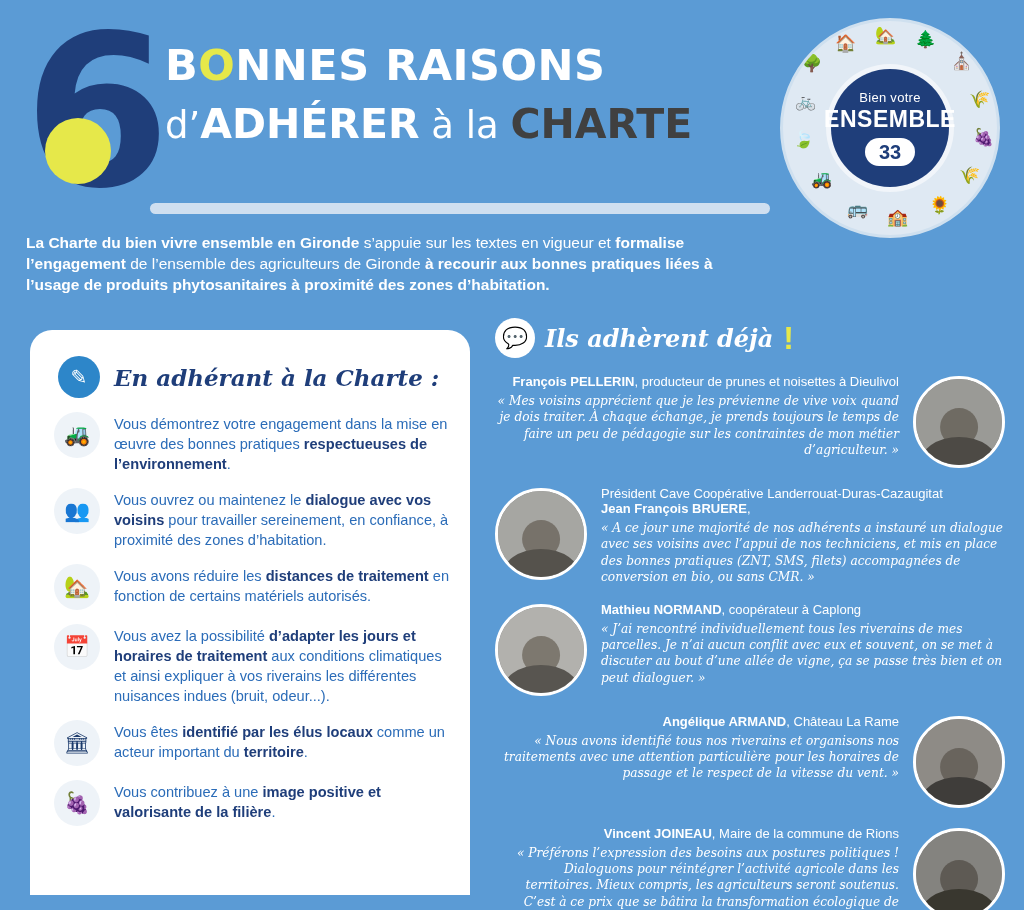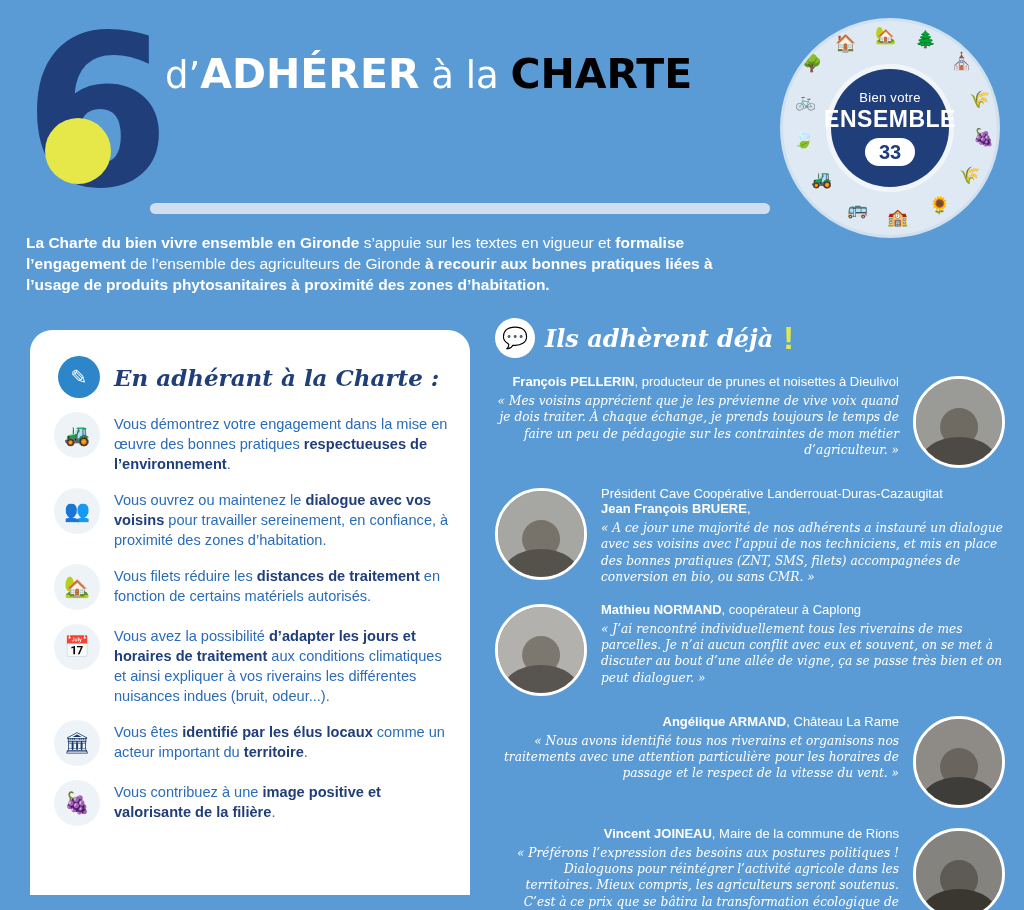--- a/index.html
+++ b/index.html
@@ -38,21 +38,21 @@
     font-weight: bold; font-size: 43px; color: #ffffff;
     letter-spacing: 0.5px;
   }
   .title-line1 .o { color: #e6e84a; }
   .title-line2 {
     margin-top: 10px;
     font-family: "DejaVu Sans", sans-serif;
     font-size: 37px; color: #ffffff; font-weight: normal;
   }
   .title-line2 b { font-weight: bold; font-size: 41px; }
-  .title-line2 .dark { color:#000000; font-weight:bold; font-size:41px;}
+  .title-line2 .dark { color:#404040; font-weight:bold; font-size:41px;}
   .title-rule {
     position:absolute; left: 150px; top: 203px; width: 620px; height: 11px;
     background: #cfdff0; border-radius: 6px;
   }
 
   .intro {
     position:absolute; left: 26px; top: 232px; width: 730px;
     font-size: 15.5px; line-height: 21px; color: #ffffff; font-weight: normal;
   }
   .intro b { color:#ffffff; font-weight:bold; }
@@ -160,20 +160,23 @@
 
 <div class="page">
 
   <div class="header">
     <div class="big-six">
       <span>6</span>
     </div>
     <div class="six-dot"></div>
 
     <div class="title-block">
+      <div class="title-line1">
+        <span>B</span><span class="o">O</span><span>NNES RAISONS</span>
+      </div>
       <div class="title-line2">
         <span>d’</span><b>ADHÉRER</b><span> à la </span><span class="dark">CHARTE</span>
       </div>
     </div>
     <div class="title-rule"></div>
 
     <div class="intro"><b>La Charte du bien vivre ensemble en Gironde</b> s’appuie sur les textes en vigueur et <b>formalise l’engagement</b> de l’ensemble des agriculteurs de Gironde <b>à recourir aux bonnes pratiques liées à l’usage de produits phytosanitaires à proximité des zones d’habitation.</b></div>
 
     <div class="badge">
       <div class="ring-ill">
@@ -216,21 +219,21 @@
     <div class="benefit">
       <div class="ico">👥</div>
       <div class="txt">
         <span>Vous ouvrez ou maintenez le </span><b>dialogue avec vos voisins</b><span> pour travailler sereinement, en confiance, à proximité des zones d’habitation.</span>
       </div>
     </div>
 
     <div class="benefit">
       <div class="ico">🏡</div>
       <div class="txt">
-        <span>Vous filets réduire les </span><b>distances de traitement</b><span> en fonction de certains matériels autorisés.</span>
+        <span>Vous avons réduire les </span><b>distances de traitement</b><span> en fonction de certains matériels autorisés.</span>
       </div>
     </div>
 
     <div class="benefit">
       <div class="ico">📅</div>
       <div class="txt">
         <span>Vous avez la possibilité </span><b>d’adapter les jours et horaires de traitement</b><span> aux conditions climatiques et ainsi expliquer à vos riverains les différentes nuisances indues (bruit, odeur...).</span>
       </div>
     </div>
 

